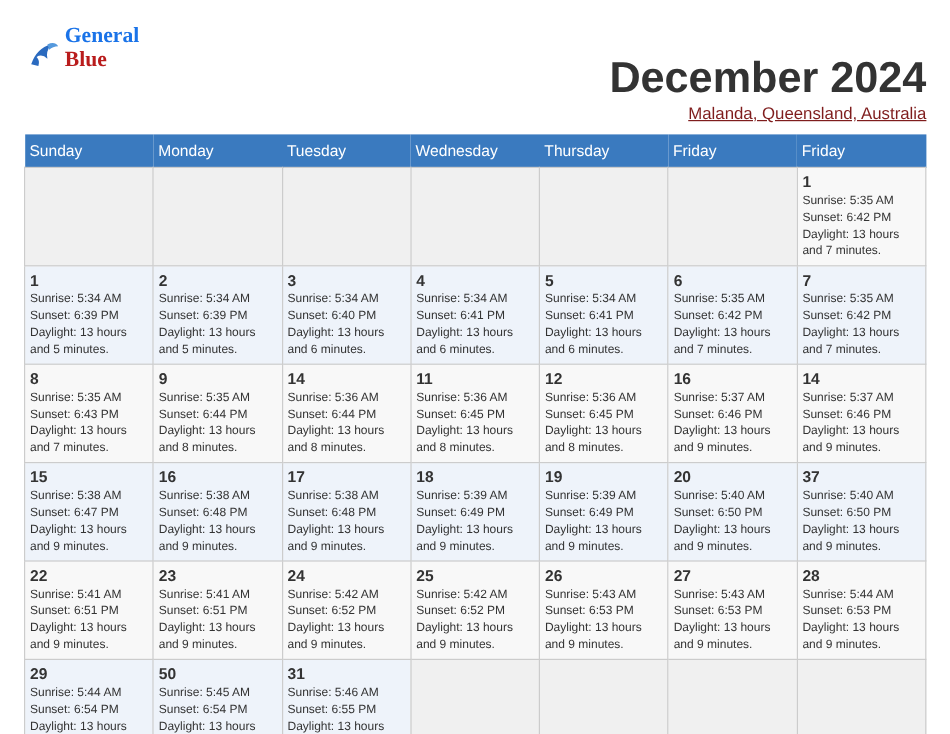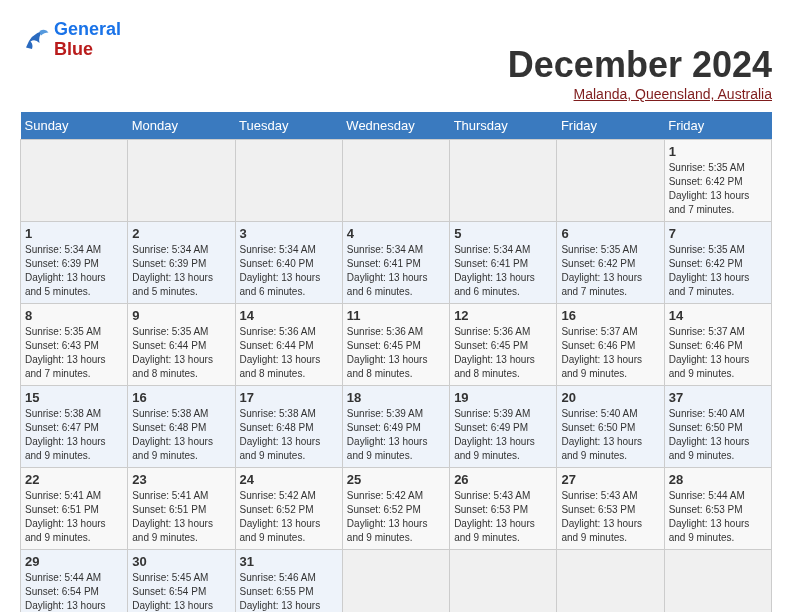--- a/index.html
+++ b/index.html
@@ -11,22 +11,23 @@
       padding: 20px;
     }
     .header-area {
       display: flex;
       justify-content: space-between;
       align-items: flex-start;
       margin-bottom: 10px;
     }
     .logo {
       display: flex;
-      align-items: center;
+      align-items: flex-end;
       gap: 4px;
+      font-family: Liberation Serif, serif;
     }
     .logo-text {
       font-size: 18px;
       font-weight: bold;
       color: #333;
       line-height: 1.1;
     }
     .logo-text span {
       color: #1a73e8;
     }
@@ -254,21 +255,21 @@
           <span class="day-num">28</span>
           <div class="day-info">Sunrise: 5:44 AM<br>Sunset: 6:53 PM<br>Daylight: 13 hours<br>and 9 minutes.</div>
         </td>
       </tr>
       <tr>
         <td>
           <span class="day-num">29</span>
           <div class="day-info">Sunrise: 5:44 AM<br>Sunset: 6:54 PM<br>Daylight: 13 hours<br>and 9 minutes.</div>
         </td>
         <td>
-          <span class="day-num">30</span>
+          <span class="day-num">50</span>
           <div class="day-info">Sunrise: 5:45 AM<br>Sunset: 6:54 PM<br>Daylight: 13 hours<br>and 9 minutes.</div>
         </td>
         <td>
           <span class="day-num">31</span>
           <div class="day-info">Sunrise: 5:46 AM<br>Sunset: 6:55 PM<br>Daylight: 13 hours<br>and 8 minutes.</div>
         </td>
         <td class="empty-cell"></td>
         <td class="empty-cell"></td>
         <td class="empty-cell"></td>
         <td class="empty-cell"></td>

